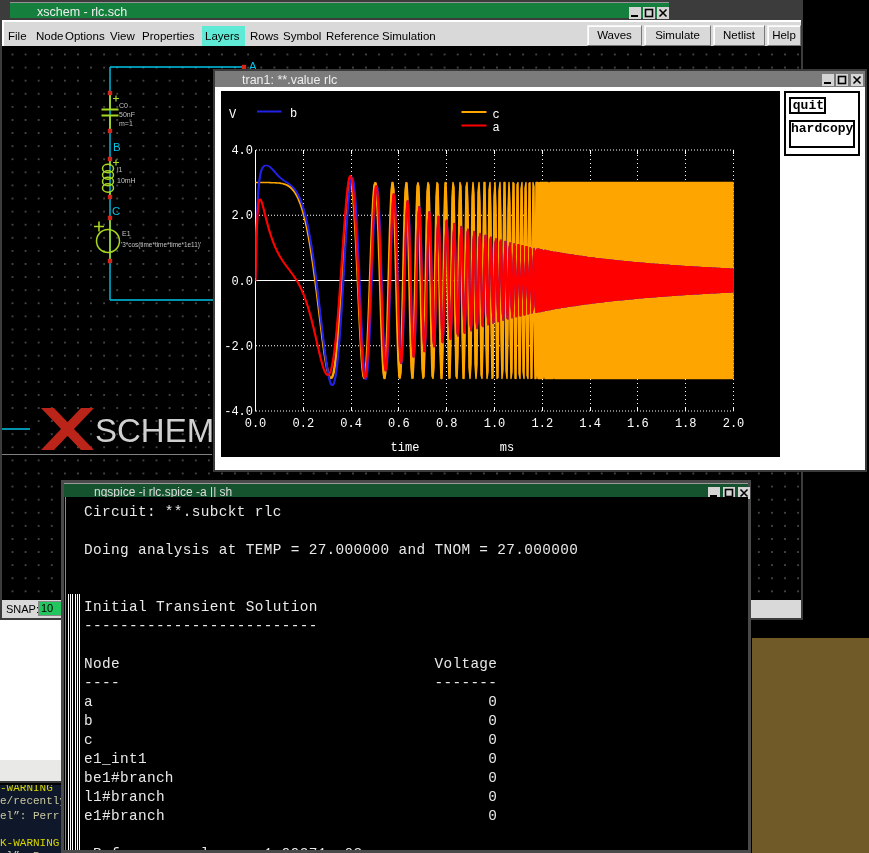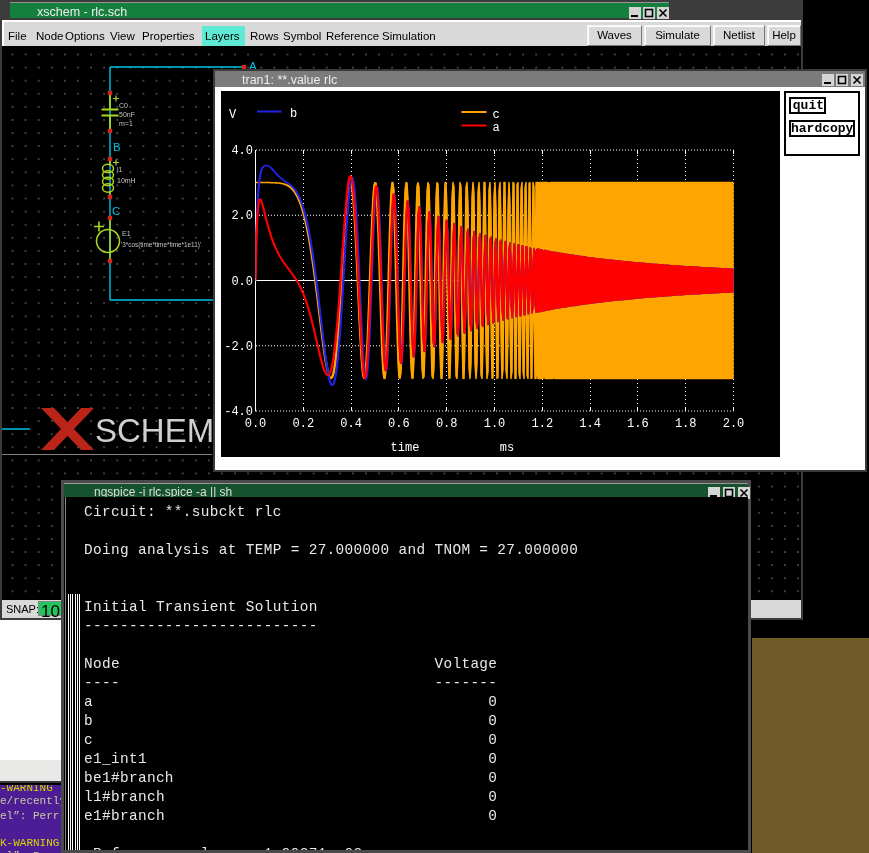--- a/index.html
+++ b/index.html
@@ -1,20 +1,20 @@
 <!DOCTYPE html>
 <html><head><meta charset="utf-8"><style>
 *{margin:0;padding:0;box-sizing:border-box}
 html,body{width:869px;height:853px;overflow:hidden;background:#000;font-family:"Liberation Sans",sans-serif}
 #desk{position:absolute;left:0;top:0;width:869px;height:853px;background:#000}
 #brown{position:absolute;left:752px;top:638px;width:117px;height:215px;background:#6f5a28}
 
 #blwhite{position:absolute;left:0;top:619px;width:62px;height:141px;background:#fff}
 #blgray{position:absolute;left:0;top:760px;width:62px;height:23px;background:#e9e9e7;border-bottom:2px solid #3a3a3a}
-#blcons{position:absolute;left:0;top:785px;width:62px;height:68px;background:#4c1d95;overflow:hidden;font-family:"Liberation Mono",monospace;font-size:11px;line-height:14.5px;white-space:pre}
+#blcons{position:absolute;left:0;top:785px;width:62px;height:68px;background:#0f172a;overflow:hidden;font-family:"Liberation Mono",monospace;font-size:11px;line-height:14.5px;white-space:pre}
 #blcons div{position:absolute;left:0}
 
 #xs{position:absolute;left:0;top:0;width:803px;height:620px;background:#3c3c3c;padding:2px}
 #xs .tb{position:absolute;left:10px;top:2px;width:659px;height:16px;background:#15803d;border-top:1px solid #949494}
 #xs .tb .t{position:absolute;left:27px;top:2px;color:#eee;font-size:12.5px}
 .wbtns{position:absolute;display:flex;gap:2px}
 .wb{width:12px;height:12px;background:#d4d4d4;position:relative}
 .wb svg{position:absolute;left:0;top:0}
 #xs .menubar{position:absolute;left:2px;top:20px;width:799px;height:28px;background:#d9d9d9;border-left:2px solid #fff;border-top:2px solid #fff;border-bottom:1px solid #8a8a8a}
 .mi{position:absolute;top:8px;font-size:11.5px;color:#000}
@@ -121,21 +121,21 @@
         <text x="119" y="201" font-size="6.4px" fill="#c2c2c2" font-family="Liberation Sans,sans-serif">'3*cos(time*time*time*1e11)'</text>
         <text x="111" y="105" font-size="11.5px" fill="#00c3e8" font-family="Liberation Sans,sans-serif">B</text>
         <text x="110" y="169" font-size="11.5px" fill="#00c3e8" font-family="Liberation Sans,sans-serif">C</text>
         <text x="247" y="24" font-size="11.5px" fill="#00c3e8" font-family="Liberation Sans,sans-serif">A</text>
         <path d="M39 362 L52 362 L92 404 L79 404 Z M79 362 L92 362 L52 404 L39 404 Z" fill="#bb2418"></path>
         <text x="93" y="396" font-size="33px" fill="#cfcfcf" font-family="Liberation Sans,sans-serif">SCHEM</text>
       </svg>
  </div>
  <div class="status">
    <span style="position:absolute;left:4px;top:3px;font-size:11px;color:#000">SNAP:</span>
-   <span style="position:absolute;left:36px;top:1px;width:25px;height:15px;background:#22c55e;border:1px solid #888;font-size:17px;color:#000;padding-left:2px">10</span>
+   <span style="position:absolute;left:36px;top:1px;width:25px;height:15px;background:#22c55e;border:1px solid #888;font-size:11px;color:#000;padding-left:2px">10</span>
  </div>
 </div>
 
 <div id="tr">
  <div class="tb">
       <span class="t">tran1: **.value rlc</span>
   <div class="wbtns" style="right:2px;top:3px;gap:2.5px">
    <div class="wb">
           <svg width="12" height="12">
             <rect x="2" y="8" width="7" height="2" fill="#000"></rect>
@@ -221,21 +221,21 @@
           <text x="271.5" y="26.5" class="pl">c</text>
           <line x1="240.5" y1="34.5" x2="265.5" y2="34.5" stroke="#ff0000" stroke-width="2"></line>
           <text x="271.5" y="40" class="pl">a</text>
         </g>
 <path d="M35.0 91.6L36.0 91.6L37.0 91.6L38.0 91.6L39.0 91.6L40.0 91.6L41.0 91.6L42.0 91.6L43.0 91.6L44.0 91.6L45.0 91.6L46.0 91.6L47.0 91.6L48.0 91.6L49.0 91.6L50.0 91.7L51.0 91.7L52.0 91.7L53.0 91.7L54.0 91.7L55.0 91.8L56.0 91.9L57.0 91.9L58.0 92.0L59.0 92.1L60.0 92.3L61.0 92.4L62.0 92.6L63.0 92.9L64.0 93.2L65.0 93.5L66.0 93.9L67.0 94.4L68.0 95.0L69.0 95.7L70.0 96.4L71.0 97.3L72.0 98.3L73.0 99.4L74.0 100.7L75.0 102.2L76.0 103.8L77.0 105.7L78.0 107.8L79.0 110.1L80.0 112.6L81.0 115.5L82.0 118.6L83.0 122.0L84.0 125.8L85.0 129.9L86.0 134.3L87.0 139.1L88.0 144.3L89.0 149.8L90.0 155.8L91.0 162.0L92.0 168.7L93.0 175.7L94.0 183.0L95.0 190.6L96.0 198.5L97.0 206.5L98.0 214.7L99.0 223.0L100.0 231.3L101.0 239.4L102.0 247.4L103.0 254.9L104.0 262.1L105.0 268.6L106.0 274.5L107.0 279.4L108.0 283.2L109.0 285.9L110.0 287.1L111.0 285.4L112.0 282.0L113.0 276.8L114.0 269.8L115.0 261.0L116.0 250.6L117.0 238.5L118.0 225.0L119.0 210.3L120.0 194.7L121.0 178.7L122.0 162.5L123.0 146.8L124.0 132.1L125.0 118.8L126.0 107.6L127.0 99.0L128.0 93.6L129.0 91.6L130.0 91.6L131.0 93.5L132.0 99.4L133.0 109.4L134.0 123.0L135.0 140.1L136.0 159.9L137.0 181.6L138.0 204.2L139.0 226.3L140.0 246.9L141.0 264.3L142.0 277.6L143.0 285.5L144.0 282.3L145.0 270.7L146.0 252.9L147.0 230.0L148.0 203.5L149.0 175.4L150.0 148.0L151.0 123.8L152.0 105.1L153.0 94.1L154.0 91.6L155.0 92.0L156.0 99.8L157.0 116.9L158.0 142.1L159.0 172.8L160.0 206.1L161.0 237.8L162.0 264.2L163.0 281.6L164.0 280.2L165.0 260.5L166.0 230.4L167.0 194.0L168.0 156.4L169.0 123.3L170.0 100.3L171.0 91.6L172.0 91.6L173.0 99.4L174.0 122.9L175.0 158.7L176.0 200.6L177.0 241.0L178.0 271.8L179.0 281.8L180.0 257.4L181.0 217.9L182.0 171.7L183.0 128.8L184.0 99.8L185.0 91.6L186.0 92.0L187.0 108.3L188.0 145.3L189.0 194.4L190.0 242.7L191.0 277.0L192.0 269.3L193.0 227.7L194.0 174.2L195.0 124.7L196.0 95.3L197.0 91.6L198.0 96.2L199.0 128.3L200.0 181.5L201.0 238.2L202.0 278.0L203.0 257.8L204.0 203.3L205.0 142.8L206.0 100.4L207.0 91.6L208.0 94.2L209.0 127.9L210.0 188.3L211.0 249.9L212.0 276.8L213.0 227.7L214.0 160.0L215.0 105.9L216.0 91.6L217.0 93.2L218.0 129.5L219.0 197.2L220.0 261.5L221.0 259.5L222.0 191.7L223.0 122.3L224.0 91.7L225.0 91.6L226.0 119.6L227.0 190.4L228.0 261.4L229.0 250.0L230.0 172.5L231.0 106.0L232.0 91.6L233.0 96.4L234.0 152.0L235.0 234.9L236.0 265.4L237.0 188.0L238.0 111.4L239.0 91.6L240.0 95.3L241.0 154.3L242.0 242.2L243.0 250.6L244.0 161.3L245.0 96.2L246.0 91.6L247.0 113.3L248.0 199.4L249.0 273.4L250.0 190.5L251.0 106.1L252.0 91.6L253.0 103.2L254.0 186.5L255.0 273.4L256.0 186.3L257.0 101.4L258.0 91.6L259.0 111.4L260.0 207.6L261.0 253.5L262.0 149.3L263.0 91.6L264.0 91.6L265.0 150.4L266.0 256.6L267.0 191.7L268.0 99.2L269.0 91.6L270.0 122.5L271.0 233.3L272.0 210.1L273.0 105.2L274.0 91.6L275.0 116.7L276.0 230.3L277.0 203.1L278.0 99.6L279.0 91.6L280.0 129.4L281.0 249.7L282.0 170.1L283.0 91.6L284.0 91.6L285.0 168.7L286.0 243.9L287.0 118.6L288.0 91.6L289.0 112.0L290.0 237.1L291.0 165.8L292.0 91.6L293.0 92.5L294.0 192.7L295.0 203.3L296.0 93.8L297.0 91.6L298.0 163.8L299.0 222.8L300.0 98.1L301.0 91.6L302.0 153.7L303.0 224.2L304.0 97.2L305.0 91.6L306.0 161.0L307.0 208.2L308.0 92.3L309.0 91.6L310.0 186.6L311.0 172.6L312.0 91.6L313.0 95.9L314.0 230.6L315.0 91.6L316.0 91.6L317.0 91.6L318.0 92.0L319.0 91.6L320.0 91.6L321.0 91.6L322.0 91.6L323.0 91.6L324.0 91.6L325.0 91.6L326.0 91.6L327.0 91.6L328.0 92.9L329.0 91.6L330.0 91.6L331.0 91.6L332.0 91.6L333.0 91.6L334.0 91.6L335.0 91.6L336.0 91.6L337.0 91.6L338.0 91.6L339.0 91.6L340.0 91.6L341.0 91.6L342.0 91.6L343.0 91.6L344.0 91.6L345.0 91.6L346.0 91.6L347.0 91.6L348.0 91.6L349.0 91.6L350.0 91.6L351.0 91.6L352.0 91.6L353.0 91.6L354.0 91.6L355.0 91.6L356.0 91.6L357.0 91.6L358.0 91.6L359.0 91.6L360.0 91.6L361.0 91.6L362.0 91.6L363.0 91.6L364.0 91.6L365.0 91.6L366.0 91.6L367.0 91.6L368.0 91.6L369.0 91.6L370.0 91.6L371.0 91.6L372.0 91.6L373.0 91.6L374.0 91.6L375.0 91.6L376.0 91.6L377.0 91.6L378.0 91.6L379.0 91.6L380.0 91.6L381.0 91.6L382.0 91.6L383.0 91.6L384.0 91.6L385.0 91.6L386.0 91.6L387.0 91.6L388.0 91.6L389.0 91.6L390.0 91.6L391.0 91.6L392.0 91.6L393.0 91.6L394.0 91.6L395.0 91.6L396.0 91.6L397.0 91.6L398.0 91.6L399.0 91.6L400.0 91.6L401.0 91.6L402.0 91.6L403.0 91.6L404.0 91.6L405.0 91.6L406.0 91.6L407.0 91.6L408.0 91.6L409.0 91.6L410.0 91.6L411.0 91.6L412.0 91.6L413.0 91.6L414.0 91.6L415.0 91.6L416.0 91.6L417.0 91.6L418.0 91.6L419.0 91.6L420.0 91.6L421.0 91.6L422.0 91.6L423.0 91.6L424.0 91.6L425.0 91.6L426.0 91.6L427.0 91.6L428.0 91.6L429.0 91.6L430.0 91.6L431.0 91.6L432.0 91.6L433.0 91.6L434.0 91.6L435.0 91.6L436.0 91.6L437.0 91.6L438.0 91.6L439.0 91.6L440.0 91.6L441.0 91.6L442.0 91.6L443.0 91.6L444.0 91.6L445.0 91.6L446.0 91.6L447.0 91.6L448.0 91.6L449.0 91.6L450.0 91.6L451.0 91.6L452.0 91.6L453.0 91.6L454.0 91.6L455.0 91.6L456.0 91.6L457.0 91.6L458.0 91.6L459.0 91.6L460.0 91.6L461.0 91.6L462.0 91.6L463.0 91.6L464.0 91.6L465.0 91.6L466.0 91.6L467.0 91.6L468.0 91.6L469.0 91.6L470.0 91.6L471.0 91.6L472.0 91.6L473.0 91.6L474.0 91.6L475.0 91.6L476.0 91.6L477.0 91.6L478.0 91.6L479.0 91.6L480.0 91.6L481.0 91.6L482.0 91.6L483.0 91.6L484.0 91.6L485.0 91.6L486.0 91.6L487.0 91.6L488.0 91.6L489.0 91.6L490.0 91.6L491.0 91.6L492.0 91.6L493.0 91.6L494.0 91.6L495.0 91.6L496.0 91.6L497.0 91.6L498.0 91.6L499.0 91.6L500.0 91.6L501.0 91.6L502.0 91.6L503.0 91.6L504.0 91.6L505.0 91.6L506.0 91.6L507.0 91.6L508.0 91.6L509.0 91.6L510.0 91.6L511.0 91.6L512.0 91.6L512.0 287.4L511.0 287.4L510.0 287.4L509.0 287.4L508.0 287.4L507.0 287.4L506.0 287.4L505.0 287.4L504.0 287.4L503.0 287.4L502.0 287.4L501.0 287.4L500.0 287.4L499.0 287.4L498.0 287.4L497.0 287.4L496.0 287.4L495.0 287.4L494.0 287.4L493.0 287.4L492.0 287.4L491.0 287.4L490.0 287.4L489.0 287.4L488.0 287.4L487.0 287.4L486.0 287.4L485.0 287.4L484.0 287.4L483.0 287.4L482.0 287.4L481.0 287.4L480.0 287.4L479.0 287.4L478.0 287.4L477.0 287.4L476.0 287.4L475.0 287.4L474.0 287.4L473.0 287.4L472.0 287.4L471.0 287.4L470.0 287.4L469.0 287.4L468.0 287.4L467.0 287.4L466.0 287.4L465.0 287.4L464.0 287.4L463.0 287.4L462.0 287.4L461.0 287.4L460.0 287.4L459.0 287.4L458.0 287.4L457.0 287.4L456.0 287.4L455.0 287.4L454.0 287.4L453.0 287.4L452.0 287.4L451.0 287.4L450.0 287.4L449.0 287.4L448.0 287.4L447.0 287.4L446.0 287.4L445.0 287.4L444.0 287.4L443.0 287.4L442.0 287.4L441.0 287.4L440.0 287.4L439.0 287.4L438.0 287.4L437.0 287.4L436.0 287.4L435.0 287.4L434.0 287.4L433.0 287.4L432.0 287.4L431.0 287.4L430.0 287.4L429.0 287.4L428.0 287.4L427.0 287.4L426.0 287.4L425.0 287.4L424.0 287.4L423.0 287.4L422.0 287.4L421.0 287.4L420.0 287.4L419.0 287.4L418.0 287.4L417.0 287.4L416.0 287.4L415.0 287.4L414.0 287.4L413.0 287.4L412.0 287.4L411.0 287.4L410.0 287.4L409.0 287.4L408.0 287.4L407.0 287.4L406.0 287.4L405.0 287.4L404.0 287.4L403.0 287.4L402.0 287.4L401.0 287.4L400.0 287.4L399.0 287.4L398.0 287.4L397.0 287.4L396.0 287.4L395.0 287.4L394.0 287.4L393.0 287.4L392.0 287.4L391.0 287.4L390.0 287.4L389.0 287.4L388.0 287.4L387.0 287.4L386.0 287.4L385.0 287.4L384.0 287.4L383.0 287.4L382.0 287.4L381.0 287.4L380.0 287.4L379.0 287.4L378.0 287.4L377.0 287.4L376.0 287.4L375.0 287.4L374.0 287.4L373.0 287.4L372.0 287.4L371.0 287.4L370.0 287.4L369.0 287.4L368.0 287.4L367.0 287.4L366.0 287.4L365.0 287.4L364.0 287.4L363.0 287.4L362.0 287.4L361.0 287.4L360.0 287.4L359.0 287.4L358.0 287.4L357.0 287.4L356.0 287.4L355.0 287.4L354.0 287.4L353.0 287.4L352.0 287.4L351.0 287.4L350.0 287.4L349.0 287.4L348.0 287.4L347.0 287.4L346.0 287.4L345.0 287.4L344.0 287.4L343.0 287.4L342.0 287.4L341.0 287.4L340.0 287.4L339.0 287.4L338.0 287.4L337.0 287.4L336.0 287.4L335.0 287.4L334.0 287.4L333.0 286.3L332.0 287.4L331.0 287.4L330.0 287.4L329.0 287.4L328.0 287.4L327.0 287.4L326.0 287.4L325.0 287.4L324.0 287.4L323.0 280.6L322.0 287.4L321.0 287.4L320.0 287.4L319.0 287.4L318.0 287.4L317.0 287.4L316.0 276.2L315.0 287.4L314.0 287.4L313.0 230.2L312.0 172.2L311.0 287.1L310.0 287.4L309.0 186.2L308.0 207.8L307.0 287.4L306.0 284.3L305.0 160.7L304.0 223.8L303.0 287.4L302.0 280.5L301.0 153.4L300.0 222.4L299.0 287.4L298.0 282.7L297.0 163.5L296.0 202.9L295.0 287.4L294.0 287.2L293.0 192.3L292.0 165.5L291.0 280.7L290.0 287.4L289.0 236.8L288.0 118.4L287.0 243.6L286.0 287.4L285.0 279.3L284.0 168.4L283.0 169.8L282.0 278.5L281.0 287.4L280.0 249.4L279.0 129.2L278.0 202.8L277.0 286.4L276.0 287.4L275.0 230.1L274.0 116.5L273.0 209.8L272.0 286.6L271.0 287.4L270.0 233.0L269.0 122.3L268.0 191.4L267.0 280.9L266.0 287.4L265.0 256.4L264.0 150.2L263.0 149.1L262.0 253.3L261.0 287.4L260.0 283.8L259.0 207.3L258.0 111.3L257.0 186.1L256.0 274.1L255.0 287.4L254.0 273.2L253.0 186.2L252.0 106.0L251.0 190.2L250.0 273.3L249.0 287.4L248.0 276.7L247.0 199.2L246.0 113.2L245.0 161.1L244.0 250.4L243.0 287.4L242.0 287.2L241.0 242.0L240.0 154.1L239.0 111.3L238.0 187.8L237.0 265.3L236.0 287.4L235.0 285.3L234.0 234.7L233.0 151.8L232.0 105.9L231.0 172.3L230.0 249.8L229.0 287.1L228.0 287.4L227.0 261.3L226.0 190.3L225.0 119.5L224.0 122.1L223.0 191.5L222.0 259.3L221.0 287.4L220.0 287.4L219.0 261.4L218.0 197.0L217.0 129.3L216.0 105.8L215.0 159.8L214.0 227.5L213.0 276.7L212.0 287.4L211.0 285.0L210.0 249.8L209.0 188.1L208.0 127.8L207.0 100.4L206.0 142.6L205.0 203.2L204.0 257.7L203.0 285.9L202.0 287.4L201.0 278.0L200.0 238.1L199.0 181.4L198.0 128.2L197.0 96.2L196.0 124.6L195.0 174.1L194.0 227.6L193.0 269.3L192.0 287.1L191.0 287.4L190.0 276.9L189.0 242.6L188.0 194.3L187.0 145.2L186.0 108.2L185.0 99.8L184.0 128.7L183.0 171.5L182.0 217.8L181.0 257.3L180.0 281.8L179.0 287.4L178.0 286.7L177.0 271.8L176.0 240.9L175.0 200.5L174.0 158.6L173.0 122.8L172.0 99.4L171.0 100.3L170.0 123.2L169.0 156.3L168.0 193.9L167.0 230.4L166.0 260.5L165.0 280.2L164.0 287.4L163.0 287.4L162.0 281.5L161.0 264.1L160.0 237.7L159.0 206.0L158.0 172.8L157.0 142.0L156.0 116.9L155.0 99.7L154.0 94.0L153.0 105.1L152.0 123.8L151.0 148.0L150.0 175.3L149.0 203.5L148.0 229.9L147.0 252.9L146.0 270.6L145.0 282.2L144.0 287.2L143.0 287.4L142.0 285.5L141.0 277.6L140.0 264.3L139.0 246.8L138.0 226.3L137.0 204.1L136.0 181.6L135.0 159.9L134.0 140.1L133.0 123.0L132.0 109.3L131.0 99.4L130.0 93.5L129.0 93.6L128.0 99.0L127.0 107.6L126.0 118.8L125.0 132.0L124.0 146.8L123.0 162.5L122.0 178.6L121.0 194.7L120.0 210.3L119.0 225.0L118.0 238.4L117.0 250.5L116.0 261.0L115.0 269.8L114.0 276.8L113.0 282.0L112.0 285.4L111.0 287.1L110.0 287.4L109.0 287.2L108.0 285.9L107.0 283.2L106.0 279.4L105.0 274.4L104.0 268.6L103.0 262.1L102.0 254.9L101.0 247.3L100.0 239.4L99.0 231.2L98.0 223.0L97.0 214.7L96.0 206.5L95.0 198.5L94.0 190.6L93.0 183.0L92.0 175.7L91.0 168.7L90.0 162.0L89.0 155.7L88.0 149.8L87.0 144.3L86.0 139.1L85.0 134.3L84.0 129.9L83.0 125.8L82.0 122.0L81.0 118.6L80.0 115.5L79.0 112.6L78.0 110.1L77.0 107.8L76.0 105.7L75.0 103.8L74.0 102.2L73.0 100.7L72.0 99.4L71.0 98.3L70.0 97.3L69.0 96.4L68.0 95.7L67.0 95.0L66.0 94.4L65.0 93.9L64.0 93.5L63.0 93.2L62.0 92.9L61.0 92.6L60.0 92.4L59.0 92.3L58.0 92.1L57.0 92.0L56.0 91.9L55.0 91.9L54.0 91.8L53.0 91.7L52.0 91.7L51.0 91.7L50.0 91.7L49.0 91.7L48.0 91.6L47.0 91.6L46.0 91.6L45.0 91.6L44.0 91.6L43.0 91.6L42.0 91.6L41.0 91.6L40.0 91.6L39.0 91.6L38.0 91.6L37.0 91.6L36.0 91.6L35.0 91.6Z" fill="#ffa500" stroke="#ffa500" stroke-width="1.5" stroke-linejoin="round"></path>
 <path d="M35.0 141.2L36.0 114.2L37.0 98.0L38.0 88.4L39.0 82.5L40.0 78.9L41.0 76.8L42.0 75.5L43.0 74.7L44.0 74.4L45.0 74.3L46.0 74.3L47.0 74.6L48.0 75.0L49.0 75.6L50.0 76.4L51.0 77.4L52.0 78.4L53.0 79.5L54.0 80.6L55.0 81.8L56.0 82.9L57.0 84.0L58.0 85.1L59.0 86.0L60.0 86.9L61.0 87.7L62.0 88.5L63.0 89.2L64.0 89.9L65.0 90.5L66.0 91.2L67.0 91.8L68.0 92.5L69.0 93.3L70.0 94.1L71.0 94.9L72.0 95.9L73.0 97.0L74.0 98.2L75.0 99.5L76.0 101.1L77.0 102.8L78.0 104.7L79.0 106.8L80.0 109.1L81.0 111.7L82.0 114.6L83.0 117.8L84.0 121.2L85.0 125.0L86.0 129.2L87.0 133.7L88.0 138.5L89.0 143.8L90.0 149.4L91.0 155.4L92.0 161.8L93.0 168.6L94.0 175.8L95.0 183.3L96.0 191.1L97.0 199.1L98.0 207.4L99.0 215.9L100.0 224.5L101.0 233.1L102.0 241.6L103.0 249.9L104.0 257.9L105.0 265.5L106.0 272.6L107.0 278.9L108.0 284.4L109.0 288.8L110.0 292.1L111.0 294.0L112.0 293.3L113.0 290.4L114.0 285.7L115.0 279.1L116.0 270.6L117.0 260.4L118.0 248.4L119.0 234.8L120.0 219.8L121.0 203.8L122.0 187.0L123.0 170.0L124.0 153.2L125.0 137.0L126.0 122.2L127.0 109.2L128.0 98.6L129.0 91.1L130.0 86.9L131.0 86.3L132.0 86.6L133.0 90.4L134.0 98.3L135.0 110.3L136.0 126.1L137.0 145.0L138.0 166.4L139.0 189.2L140.0 212.4L141.0 234.6L142.0 254.5L143.0 270.8L144.0 282.2L145.0 287.1L146.0 279.5L147.0 265.4L148.0 245.5L149.0 221.1L150.0 193.9L151.0 166.2L152.0 140.1L153.0 118.2L154.0 102.6L155.0 95.2L156.0 94.7L157.0 96.9L158.0 108.1L159.0 127.8L160.0 154.4L161.0 185.0L162.0 216.4L163.0 244.7L164.0 266.3L165.0 278.4L166.0 267.2L167.0 244.7L168.0 214.2L169.0 179.9L170.0 146.9L171.0 120.5L172.0 105.3L173.0 102.7L174.0 104.0L175.0 117.4L176.0 143.5L177.0 178.2L178.0 214.9L179.0 246.8L180.0 267.4L181.0 259.7L182.0 232.2L183.0 195.2L184.0 156.9L185.0 126.2L186.0 110.7L187.0 109.7L188.0 114.5L189.0 137.3L190.0 173.5L191.0 213.9L192.0 247.6L193.0 260.9L194.0 235.7L195.0 196.7L196.0 155.6L197.0 125.3L198.0 115.7L199.0 115.9L200.0 130.9L201.0 165.9L202.0 208.9L203.0 244.8L204.0 249.6L205.0 215.8L206.0 171.9L207.0 135.2L208.0 120.8L209.0 120.8L210.0 135.4L211.0 173.0L212.0 217.6L213.0 249.5L214.0 228.1L215.0 184.0L216.0 143.0L217.0 125.3L218.0 125.3L219.0 140.5L220.0 181.0L221.0 225.9L222.0 241.6L223.0 203.1L224.0 157.1L225.0 130.4L226.0 129.1L227.0 139.4L228.0 179.1L229.0 224.9L230.0 232.9L231.0 189.3L232.0 146.1L233.0 132.4L234.0 133.1L235.0 159.9L236.0 207.5L237.0 237.0L238.0 196.4L239.0 150.8L240.0 135.3L241.0 136.0L242.0 164.0L243.0 212.6L244.0 226.6L245.0 179.9L246.0 142.0L247.0 138.0L248.0 146.7L249.0 190.0L250.0 232.5L251.0 193.7L252.0 149.2L253.0 140.3L254.0 144.9L255.0 185.4L256.0 229.6L257.0 189.8L258.0 147.6L259.0 142.4L260.0 151.4L261.0 197.2L262.0 219.7L263.0 170.8L264.0 144.3L265.0 144.3L266.0 172.2L267.0 220.9L268.0 188.9L269.0 148.5L270.0 146.0L271.0 161.4L272.0 211.0L273.0 195.4L274.0 151.6L275.0 147.5L276.0 160.9L277.0 210.4L278.0 190.6L279.0 150.6L280.0 149.0L281.0 168.9L282.0 218.2L283.0 175.9L284.0 150.3L285.0 150.8L286.0 187.7L287.0 204.6L288.0 157.3L289.0 151.5L290.0 164.8L291.0 214.2L292.0 172.7L293.0 152.6L294.0 155.2L295.0 199.5L296.0 185.1L297.0 153.7L298.0 153.8L299.0 190.2L300.0 191.0L301.0 154.7L302.0 154.7L303.0 187.6L304.0 190.3L305.0 155.6L306.0 155.6L307.0 191.6L308.0 183.3L309.0 156.5L310.0 157.7L311.0 201.4L312.0 171.5L313.0 157.3L314.0 165.5L315.0 160.2L316.0 158.0L317.0 158.0L318.0 158.0L319.0 158.7L320.0 158.7L321.0 158.7L322.0 161.5L323.0 159.4L324.0 159.4L325.0 159.4L326.0 160.1L327.0 160.1L328.0 160.1L329.0 160.7L330.0 160.7L331.0 160.7L332.0 161.1L333.0 161.3L334.0 161.3L335.0 161.3L336.0 161.8L337.0 161.8L338.0 161.8L339.0 162.3L340.0 162.3L341.0 162.3L342.0 162.8L343.0 162.8L344.0 162.8L345.0 163.3L346.0 163.3L347.0 163.3L348.0 163.8L349.0 163.8L350.0 163.8L351.0 164.2L352.0 164.2L353.0 164.2L354.0 164.7L355.0 164.7L356.0 164.7L357.0 165.1L358.0 165.1L359.0 165.4L360.0 165.4L361.0 165.4L362.0 165.8L363.0 165.8L364.0 165.8L365.0 166.2L366.0 166.2L367.0 166.5L368.0 166.5L369.0 166.5L370.0 166.9L371.0 166.9L372.0 166.9L373.0 167.2L374.0 167.2L375.0 167.5L376.0 167.5L377.0 167.5L378.0 167.8L379.0 167.8L380.0 168.1L381.0 168.1L382.0 168.4L383.0 168.4L384.0 168.4L385.0 168.6L386.0 168.6L387.0 168.9L388.0 168.9L389.0 169.2L390.0 169.2L391.0 169.2L392.0 169.4L393.0 169.4L394.0 169.6L395.0 169.6L396.0 169.9L397.0 169.9L398.0 170.1L399.0 170.1L400.0 170.1L401.0 170.3L402.0 170.3L403.0 170.5L404.0 170.5L405.0 170.7L406.0 170.7L407.0 170.9L408.0 170.9L409.0 171.1L410.0 171.1L411.0 171.3L412.0 171.3L413.0 171.5L414.0 171.5L415.0 171.7L416.0 171.7L417.0 171.9L418.0 171.9L419.0 172.1L420.0 172.1L421.0 172.2L422.0 172.2L423.0 172.4L424.0 172.4L425.0 172.6L426.0 172.6L427.0 172.7L428.0 172.7L429.0 172.9L430.0 173.0L431.0 173.0L432.0 173.2L433.0 173.2L434.0 173.3L435.0 173.3L436.0 173.4L437.0 173.4L438.0 173.6L439.0 173.7L440.0 173.7L441.0 173.9L442.0 173.9L443.0 174.0L444.0 174.0L445.0 174.1L446.0 174.2L447.0 174.2L448.0 174.4L449.0 174.4L450.0 174.5L451.0 174.6L452.0 174.6L453.0 174.7L454.0 174.7L455.0 174.8L456.0 174.9L457.0 174.9L458.0 175.0L459.0 175.1L460.0 175.1L461.0 175.3L462.0 175.3L463.0 175.4L464.0 175.5L465.0 175.5L466.0 175.6L467.0 175.7L468.0 175.7L469.0 175.7L470.0 175.8L471.0 175.8L472.0 175.9L473.0 176.0L474.0 176.0L475.0 176.1L476.0 176.2L477.0 176.2L478.0 176.3L479.0 176.4L480.0 176.4L481.0 176.5L482.0 176.5L483.0 176.5L484.0 176.6L485.0 176.7L486.0 176.7L487.0 176.8L488.0 176.9L489.0 176.9L490.0 176.9L491.0 177.0L492.0 177.1L493.0 177.2L494.0 177.2L495.0 177.2L496.0 177.3L497.0 177.3L498.0 177.4L499.0 177.4L500.0 177.5L501.0 177.5L502.0 177.6L503.0 177.6L504.0 177.7L505.0 177.8L506.0 177.8L507.0 177.8L508.0 177.9L509.0 178.0L510.0 178.0L511.0 178.0L512.0 178.1L512.0 201.0L511.0 201.0L510.0 201.0L509.0 201.1L508.0 201.1L507.0 201.1L506.0 201.2L505.0 201.3L504.0 201.3L503.0 201.4L502.0 201.4L501.0 201.5L500.0 201.5L499.0 201.6L498.0 201.6L497.0 201.7L496.0 201.7L495.0 201.8L494.0 201.8L493.0 201.9L492.0 202.0L491.0 202.0L490.0 202.0L489.0 202.1L488.0 202.2L487.0 202.2L486.0 202.3L485.0 202.3L484.0 202.3L483.0 202.4L482.0 202.5L481.0 202.6L480.0 202.6L479.0 202.7L478.0 202.8L477.0 202.8L476.0 202.8L475.0 202.9L474.0 202.9L473.0 203.0L472.0 203.1L471.0 203.1L470.0 203.2L469.0 203.3L468.0 203.3L467.0 203.4L466.0 203.5L465.0 203.5L464.0 203.6L463.0 203.6L462.0 203.7L461.0 203.8L460.0 203.8L459.0 203.9L458.0 204.0L457.0 204.0L456.0 204.1L455.0 204.1L454.0 204.2L453.0 204.3L452.0 204.3L451.0 204.5L450.0 204.6L449.0 204.6L448.0 204.7L447.0 204.7L446.0 204.8L445.0 204.8L444.0 205.0L443.0 205.1L442.0 205.1L441.0 205.2L440.0 205.2L439.0 205.3L438.0 205.5L437.0 205.5L436.0 205.6L435.0 205.6L434.0 205.8L433.0 205.8L432.0 205.9L431.0 205.9L430.0 206.1L429.0 206.1L428.0 206.2L427.0 206.4L426.0 206.4L425.0 206.5L424.0 206.5L423.0 206.7L422.0 206.7L421.0 206.9L420.0 206.9L419.0 207.0L418.0 207.0L417.0 207.2L416.0 207.2L415.0 207.4L414.0 207.4L413.0 207.6L412.0 207.6L411.0 207.8L410.0 207.8L409.0 208.0L408.0 208.0L407.0 208.2L406.0 208.2L405.0 208.4L404.0 208.4L403.0 208.6L402.0 208.6L401.0 208.8L400.0 208.8L399.0 208.8L398.0 209.0L397.0 209.0L396.0 209.2L395.0 209.2L394.0 209.5L393.0 209.5L392.0 209.7L391.0 209.7L390.0 210.0L389.0 210.0L388.0 210.0L387.0 210.2L386.0 210.2L385.0 210.5L384.0 210.5L383.0 210.8L382.0 210.8L381.0 210.8L380.0 211.1L379.0 211.1L378.0 211.4L377.0 211.4L376.0 211.4L375.0 211.7L374.0 211.7L373.0 212.0L372.0 212.0L371.0 212.0L370.0 212.3L369.0 212.3L368.0 212.6L367.0 212.6L366.0 212.6L365.0 213.0L364.0 213.0L363.0 213.0L362.0 213.4L361.0 213.4L360.0 213.7L359.0 213.7L358.0 213.7L357.0 214.1L356.0 214.1L355.0 214.1L354.0 214.6L353.0 214.6L352.0 214.6L351.0 215.0L350.0 215.0L349.0 215.0L348.0 215.4L347.0 215.4L346.0 215.7L345.0 215.9L344.0 215.9L343.0 216.1L342.0 216.4L341.0 216.4L340.0 216.4L339.0 216.9L338.0 216.9L337.0 216.9L336.0 217.5L335.0 217.5L334.0 217.5L333.0 218.0L332.0 218.0L331.0 218.0L330.0 218.6L329.0 218.6L328.0 218.6L327.0 218.9L326.0 219.2L325.0 219.2L324.0 219.2L323.0 219.9L322.0 219.9L321.0 219.9L320.0 220.6L319.0 220.6L318.0 220.6L317.0 220.6L316.0 221.3L315.0 221.3L314.0 213.8L313.0 171.4L312.0 218.4L311.0 222.1L310.0 201.3L309.0 183.1L308.0 222.7L307.0 223.0L306.0 191.5L305.0 190.2L304.0 223.9L303.0 223.8L302.0 187.5L301.0 190.9L300.0 224.8L299.0 224.8L298.0 190.1L297.0 185.0L296.0 225.1L295.0 225.8L294.0 199.4L293.0 172.6L292.0 220.5L291.0 226.9L290.0 214.1L289.0 164.7L288.0 204.5L287.0 228.1L286.0 227.1L285.0 187.5L284.0 175.8L283.0 222.9L282.0 229.4L281.0 218.1L280.0 168.8L279.0 190.5L278.0 229.4L277.0 230.7L276.0 210.3L275.0 160.8L274.0 195.3L273.0 231.4L272.0 232.2L271.0 210.9L270.0 161.4L269.0 188.8L268.0 230.4L267.0 233.9L266.0 220.8L265.0 172.0L264.0 170.7L263.0 219.7L262.0 235.7L261.0 233.9L260.0 197.1L259.0 151.3L258.0 189.7L257.0 232.0L256.0 237.7L255.0 229.5L254.0 185.2L253.0 149.1L252.0 193.6L251.0 234.4L250.0 239.9L249.0 232.5L248.0 189.9L247.0 146.6L246.0 179.8L245.0 226.5L244.0 242.3L243.0 241.6L242.0 212.5L241.0 163.9L240.0 150.7L239.0 196.3L238.0 236.9L237.0 245.1L236.0 241.7L235.0 207.4L234.0 159.8L233.0 146.0L232.0 189.2L231.0 232.8L230.0 248.2L229.0 247.9L228.0 224.8L227.0 179.0L226.0 139.3L225.0 157.0L224.0 203.0L223.0 241.5L222.0 251.8L221.0 250.7L220.0 225.8L219.0 180.9L218.0 140.4L217.0 142.9L216.0 183.9L215.0 228.0L214.0 253.7L213.0 255.9L212.0 249.4L211.0 217.5L210.0 172.9L209.0 135.3L208.0 135.1L207.0 171.8L206.0 215.7L205.0 249.6L204.0 260.6L203.0 260.5L202.0 244.8L201.0 208.8L200.0 165.8L199.0 130.9L198.0 125.3L197.0 155.5L196.0 196.6L195.0 235.7L194.0 260.8L193.0 266.2L192.0 265.0L191.0 247.6L190.0 213.8L189.0 173.4L188.0 137.2L187.0 114.5L186.0 126.2L185.0 156.8L184.0 195.1L183.0 232.1L182.0 259.7L181.0 272.2L180.0 272.6L179.0 267.4L178.0 246.8L177.0 214.8L176.0 178.1L175.0 143.5L174.0 117.3L173.0 105.2L172.0 120.5L171.0 146.9L170.0 179.8L169.0 214.2L168.0 244.7L167.0 267.2L166.0 278.8L165.0 280.1L164.0 278.4L163.0 266.3L162.0 244.6L161.0 216.3L160.0 184.9L159.0 154.3L158.0 127.7L157.0 108.0L156.0 96.9L155.0 102.6L154.0 118.2L153.0 140.0L152.0 166.1L151.0 193.9L150.0 221.0L149.0 245.5L148.0 265.3L147.0 279.5L146.0 287.0L145.0 288.4L144.0 287.9L143.0 282.2L142.0 270.8L141.0 254.4L140.0 234.5L139.0 212.4L138.0 189.2L137.0 166.3L136.0 144.9L135.0 126.0L134.0 110.3L133.0 98.3L132.0 90.4L131.0 86.9L130.0 91.0L129.0 98.6L128.0 109.1L127.0 122.2L126.0 137.0L125.0 153.1L124.0 170.0L123.0 187.0L122.0 203.8L121.0 219.8L120.0 234.7L119.0 248.3L118.0 260.3L117.0 270.6L116.0 279.1L115.0 285.6L114.0 290.4L113.0 293.3L112.0 294.4L111.0 294.5L110.0 294.0L109.0 292.1L108.0 288.8L107.0 284.4L106.0 278.9L105.0 272.6L104.0 265.5L103.0 257.9L102.0 249.9L101.0 241.5L100.0 233.0L99.0 224.4L98.0 215.9L97.0 207.4L96.0 199.1L95.0 191.0L94.0 183.2L93.0 175.8L92.0 168.6L91.0 161.8L90.0 155.4L89.0 149.4L88.0 143.8L87.0 138.5L86.0 133.7L85.0 129.2L84.0 125.0L83.0 121.2L82.0 117.8L81.0 114.6L80.0 111.7L79.0 109.1L78.0 106.8L77.0 104.7L76.0 102.8L75.0 101.1L74.0 99.5L73.0 98.2L72.0 97.0L71.0 95.9L70.0 94.9L69.0 94.0L68.0 93.3L67.0 92.5L66.0 91.8L65.0 91.2L64.0 90.5L63.0 89.9L62.0 89.2L61.0 88.5L60.0 87.7L59.0 86.9L58.0 86.0L57.0 85.1L56.0 84.0L55.0 82.9L54.0 81.8L53.0 80.6L52.0 79.5L51.0 78.4L50.0 77.4L49.0 76.4L48.0 75.6L47.0 75.0L46.0 74.6L45.0 74.4L44.0 74.7L43.0 75.5L42.0 76.8L41.0 78.9L40.0 82.5L39.0 88.3L38.0 98.0L37.0 114.1L36.0 141.1L35.0 186.4Z" fill="#2222e6" stroke="#2222e6" stroke-width="1.2" stroke-linejoin="round"></path>
 <path d="M35.0 146.4L36.0 123.5L37.0 112.5L38.0 108.4L39.0 108.0L40.0 108.3L41.0 110.4L42.0 113.6L43.0 117.4L44.0 121.4L45.0 125.5L46.0 129.4L47.0 133.2L48.0 136.8L49.0 140.2L50.0 143.4L51.0 146.4L52.0 149.2L53.0 151.9L54.0 154.3L55.0 156.7L56.0 158.9L57.0 160.9L58.0 162.8L59.0 164.7L60.0 166.4L61.0 168.0L62.0 169.6L63.0 171.1L64.0 172.5L65.0 173.9L66.0 175.3L67.0 176.6L68.0 177.9L69.0 179.2L70.0 180.6L71.0 181.9L72.0 183.3L73.0 184.6L74.0 186.1L75.0 187.6L76.0 189.2L77.0 190.9L78.0 192.6L79.0 194.5L80.0 196.5L81.0 198.6L82.0 200.9L83.0 203.3L84.0 205.9L85.0 208.6L86.0 211.5L87.0 214.6L88.0 217.9L89.0 221.3L90.0 224.9L91.0 228.7L92.0 232.7L93.0 236.7L94.0 240.9L95.0 245.2L96.0 249.6L97.0 253.9L98.0 258.2L99.0 262.5L100.0 266.6L101.0 270.4L102.0 274.0L103.0 277.2L104.0 279.9L105.0 282.0L106.0 283.5L107.0 284.0L108.0 282.8L109.0 280.6L110.0 277.1L111.0 272.5L112.0 266.5L113.0 259.2L114.0 250.6L115.0 240.7L116.0 229.5L117.0 217.2L118.0 203.9L119.0 189.9L120.0 175.3L121.0 160.6L122.0 146.0L123.0 132.0L124.0 119.0L125.0 107.4L126.0 97.8L127.0 90.5L128.0 86.0L129.0 84.7L130.0 84.7L131.0 86.8L132.0 92.5L133.0 101.8L134.0 114.6L135.0 130.6L136.0 149.3L137.0 170.0L138.0 191.9L139.0 214.0L140.0 235.0L141.0 253.9L142.0 269.5L143.0 280.7L144.0 286.3L145.0 279.8L146.0 267.2L147.0 249.0L148.0 226.2L149.0 200.4L150.0 173.4L151.0 147.4L152.0 124.5L153.0 107.1L154.0 96.8L155.0 94.5L156.0 94.9L157.0 102.2L158.0 118.1L159.0 141.4L160.0 170.1L161.0 200.9L162.0 230.7L163.0 255.8L164.0 272.9L165.0 274.9L166.0 258.6L167.0 232.7L168.0 200.6L169.0 166.6L170.0 136.0L171.0 113.5L172.0 103.1L173.0 102.7L174.0 106.9L175.0 124.8L176.0 154.0L177.0 189.7L178.0 225.4L179.0 254.2L180.0 270.3L181.0 253.4L182.0 222.9L183.0 185.0L184.0 148.1L185.0 120.8L186.0 109.8L187.0 109.7L188.0 118.2L189.0 144.6L190.0 182.4L191.0 222.0L192.0 252.8L193.0 257.3L194.0 228.9L195.0 188.7L196.0 148.9L197.0 121.9L198.0 115.7L199.0 116.8L200.0 135.7L201.0 172.9L202.0 215.6L203.0 248.9L204.0 245.7L205.0 209.5L206.0 165.8L207.0 131.6L208.0 120.9L209.0 121.2L210.0 139.3L211.0 178.9L212.0 222.8L213.0 251.7L214.0 223.4L215.0 178.6L216.0 139.5L217.0 125.3L218.0 125.4L219.0 144.0L220.0 186.1L221.0 229.8L222.0 238.8L223.0 198.5L224.0 153.3L225.0 129.6L226.0 129.1L227.0 142.0L228.0 183.4L229.0 228.2L230.0 230.0L231.0 185.3L232.0 143.6L233.0 132.4L234.0 133.9L235.0 163.3L236.0 211.1L237.0 234.9L238.0 192.9L239.0 148.4L240.0 135.4L241.0 136.6L242.0 167.1L243.0 215.5L244.0 224.2L245.0 176.8L246.0 140.9L247.0 138.0L248.0 148.5L249.0 193.0L250.0 233.0L251.0 190.8L252.0 147.7L253.0 140.3L254.0 146.1L255.0 188.1L256.0 230.7L257.0 187.2L258.0 146.5L259.0 142.4L260.0 153.0L261.0 199.7L262.0 217.9L263.0 168.6L264.0 144.3L265.0 144.4L266.0 174.3L267.0 222.4L268.0 186.8L269.0 147.9L270.0 146.0L271.0 163.1L272.0 212.8L273.0 193.4L274.0 150.8L275.0 147.5L276.0 162.4L277.0 212.0L278.0 188.7L279.0 150.1L280.0 149.0L281.0 170.5L282.0 219.4L283.0 174.3L284.0 150.3L285.0 151.1L286.0 189.4L287.0 203.1L288.0 156.5L289.0 151.5L290.0 166.0L291.0 215.4L292.0 171.4L293.0 152.7L294.0 155.8L295.0 200.9L296.0 183.7L297.0 153.7L298.0 153.9L299.0 191.6L300.0 189.7L301.0 154.7L302.0 154.7L303.0 188.9L304.0 189.0L305.0 155.6L306.0 155.7L307.0 192.8L308.0 182.1L309.0 156.5L310.0 158.1L311.0 202.5L312.0 170.6L313.0 157.3L314.0 166.3L315.0 159.8L316.0 158.0L317.0 158.0L318.0 158.0L319.0 158.8L320.0 158.8L321.0 158.8L322.0 161.6L323.0 159.4L324.0 159.4L325.0 159.4L326.0 160.1L327.0 160.1L328.0 160.1L329.0 160.7L330.0 160.7L331.0 160.7L332.0 161.3L333.0 161.3L334.0 161.3L335.0 161.3L336.0 161.8L337.0 161.8L338.0 161.8L339.0 162.4L340.0 162.4L341.0 162.4L342.0 162.9L343.0 162.9L344.0 162.9L345.0 163.3L346.0 163.3L347.0 163.3L348.0 163.8L349.0 163.8L350.0 163.8L351.0 164.2L352.0 164.2L353.0 164.2L354.0 164.7L355.0 164.7L356.0 164.7L357.0 165.1L358.0 165.1L359.0 165.4L360.0 165.4L361.0 165.4L362.0 165.8L363.0 165.8L364.0 165.8L365.0 166.2L366.0 166.2L367.0 166.5L368.0 166.5L369.0 166.5L370.0 166.9L371.0 166.9L372.0 166.9L373.0 167.2L374.0 167.2L375.0 167.5L376.0 167.5L377.0 167.6L378.0 167.8L379.0 167.8L380.0 168.1L381.0 168.1L382.0 168.4L383.0 168.4L384.0 168.4L385.0 168.6L386.0 168.6L387.0 168.9L388.0 168.9L389.0 169.2L390.0 169.2L391.0 169.2L392.0 169.4L393.0 169.4L394.0 169.6L395.0 169.6L396.0 169.9L397.0 169.9L398.0 170.1L399.0 170.1L400.0 170.1L401.0 170.3L402.0 170.3L403.0 170.5L404.0 170.5L405.0 170.7L406.0 170.7L407.0 170.9L408.0 170.9L409.0 171.1L410.0 171.1L411.0 171.3L412.0 171.3L413.0 171.5L414.0 171.5L415.0 171.7L416.0 171.7L417.0 171.9L418.0 171.9L419.0 172.1L420.0 172.1L421.0 172.2L422.0 172.2L423.0 172.4L424.0 172.4L425.0 172.6L426.0 172.6L427.0 172.7L428.0 172.7L429.0 172.9L430.0 173.0L431.0 173.0L432.0 173.2L433.0 173.2L434.0 173.3L435.0 173.3L436.0 173.4L437.0 173.4L438.0 173.6L439.0 173.7L440.0 173.7L441.0 173.9L442.0 173.9L443.0 174.0L444.0 174.0L445.0 174.1L446.0 174.2L447.0 174.2L448.0 174.4L449.0 174.4L450.0 174.5L451.0 174.6L452.0 174.6L453.0 174.7L454.0 174.7L455.0 174.8L456.0 174.9L457.0 174.9L458.0 175.0L459.0 175.1L460.0 175.1L461.0 175.3L462.0 175.3L463.0 175.4L464.0 175.5L465.0 175.5L466.0 175.6L467.0 175.7L468.0 175.7L469.0 175.7L470.0 175.8L471.0 175.8L472.0 175.9L473.0 176.0L474.0 176.0L475.0 176.1L476.0 176.2L477.0 176.2L478.0 176.3L479.0 176.4L480.0 176.4L481.0 176.5L482.0 176.5L483.0 176.5L484.0 176.6L485.0 176.7L486.0 176.7L487.0 176.8L488.0 176.9L489.0 176.9L490.0 176.9L491.0 177.0L492.0 177.1L493.0 177.2L494.0 177.2L495.0 177.2L496.0 177.3L497.0 177.3L498.0 177.4L499.0 177.4L500.0 177.5L501.0 177.5L502.0 177.6L503.0 177.6L504.0 177.7L505.0 177.8L506.0 177.8L507.0 177.8L508.0 177.9L509.0 178.0L510.0 178.0L511.0 178.0L512.0 178.1L512.0 201.0L511.0 201.0L510.0 201.0L509.0 201.1L508.0 201.1L507.0 201.1L506.0 201.2L505.0 201.3L504.0 201.3L503.0 201.4L502.0 201.4L501.0 201.5L500.0 201.5L499.0 201.6L498.0 201.6L497.0 201.7L496.0 201.7L495.0 201.8L494.0 201.8L493.0 201.9L492.0 202.0L491.0 202.0L490.0 202.0L489.0 202.1L488.0 202.2L487.0 202.2L486.0 202.3L485.0 202.3L484.0 202.3L483.0 202.4L482.0 202.5L481.0 202.6L480.0 202.6L479.0 202.7L478.0 202.8L477.0 202.8L476.0 202.8L475.0 202.9L474.0 202.9L473.0 203.0L472.0 203.1L471.0 203.1L470.0 203.2L469.0 203.3L468.0 203.3L467.0 203.4L466.0 203.5L465.0 203.5L464.0 203.6L463.0 203.6L462.0 203.7L461.0 203.8L460.0 203.8L459.0 203.9L458.0 204.0L457.0 204.0L456.0 204.1L455.0 204.1L454.0 204.2L453.0 204.3L452.0 204.3L451.0 204.5L450.0 204.6L449.0 204.6L448.0 204.7L447.0 204.7L446.0 204.8L445.0 204.8L444.0 205.0L443.0 205.1L442.0 205.1L441.0 205.2L440.0 205.2L439.0 205.3L438.0 205.4L437.0 205.5L436.0 205.6L435.0 205.6L434.0 205.8L433.0 205.8L432.0 205.9L431.0 205.9L430.0 206.1L429.0 206.1L428.0 206.2L427.0 206.4L426.0 206.4L425.0 206.5L424.0 206.5L423.0 206.7L422.0 206.7L421.0 206.9L420.0 206.9L419.0 207.0L418.0 207.0L417.0 207.2L416.0 207.2L415.0 207.4L414.0 207.4L413.0 207.6L412.0 207.6L411.0 207.8L410.0 207.8L409.0 208.0L408.0 208.0L407.0 208.2L406.0 208.2L405.0 208.4L404.0 208.4L403.0 208.6L402.0 208.6L401.0 208.8L400.0 208.8L399.0 208.8L398.0 209.0L397.0 209.0L396.0 209.2L395.0 209.2L394.0 209.5L393.0 209.5L392.0 209.7L391.0 209.7L390.0 210.0L389.0 210.0L388.0 210.0L387.0 210.2L386.0 210.2L385.0 210.5L384.0 210.5L383.0 210.8L382.0 210.8L381.0 210.8L380.0 211.1L379.0 211.1L378.0 211.4L377.0 211.4L376.0 211.4L375.0 211.7L374.0 211.7L373.0 212.0L372.0 212.0L371.0 212.0L370.0 212.3L369.0 212.3L368.0 212.6L367.0 212.6L366.0 212.6L365.0 213.0L364.0 213.0L363.0 213.0L362.0 213.4L361.0 213.4L360.0 213.7L359.0 213.7L358.0 213.7L357.0 214.1L356.0 214.1L355.0 214.1L354.0 214.6L353.0 214.6L352.0 214.6L351.0 215.0L350.0 215.0L349.0 215.0L348.0 215.4L347.0 215.4L346.0 215.6L345.0 215.9L344.0 215.9L343.0 216.0L342.0 216.4L341.0 216.4L340.0 216.4L339.0 216.9L338.0 216.9L337.0 216.9L336.0 217.4L335.0 217.4L334.0 217.4L333.0 218.0L332.0 218.0L331.0 218.0L330.0 218.6L329.0 218.6L328.0 218.6L327.0 218.8L326.0 219.2L325.0 219.2L324.0 219.2L323.0 219.9L322.0 219.9L321.0 219.9L320.0 220.6L319.0 220.6L318.0 220.6L317.0 220.6L316.0 221.3L315.0 221.3L314.0 214.5L313.0 170.4L312.0 217.9L311.0 222.1L310.0 202.4L309.0 182.0L308.0 222.5L307.0 223.0L306.0 192.7L305.0 188.9L304.0 223.8L303.0 223.8L302.0 188.8L301.0 189.5L300.0 224.8L299.0 224.8L298.0 191.5L297.0 183.6L296.0 224.8L295.0 225.8L294.0 200.8L293.0 171.2L292.0 219.6L291.0 226.9L290.0 215.3L289.0 165.9L288.0 203.0L287.0 228.1L286.0 227.4L285.0 189.2L284.0 174.2L283.0 222.0L282.0 229.3L281.0 219.3L280.0 170.4L279.0 188.6L278.0 228.9L277.0 230.7L276.0 211.9L275.0 162.3L274.0 193.3L273.0 231.0L272.0 232.2L271.0 212.6L270.0 163.0L269.0 186.6L268.0 229.5L267.0 233.9L266.0 222.3L265.0 174.2L264.0 168.5L263.0 217.8L262.0 235.7L261.0 234.5L260.0 199.5L259.0 152.9L258.0 187.1L257.0 230.6L256.0 237.6L255.0 231.0L254.0 188.0L253.0 147.6L252.0 190.7L251.0 233.0L250.0 239.8L249.0 233.9L248.0 192.9L247.0 148.4L246.0 176.7L245.0 224.1L244.0 242.3L243.0 242.0L242.0 215.4L241.0 166.9L240.0 148.4L239.0 192.7L238.0 234.9L237.0 245.1L236.0 242.8L235.0 211.0L234.0 163.2L233.0 143.5L232.0 185.1L231.0 229.9L230.0 248.2L229.0 248.2L228.0 228.1L227.0 183.3L226.0 142.0L225.0 153.2L224.0 198.4L223.0 238.7L222.0 251.7L221.0 251.4L220.0 229.7L219.0 185.9L218.0 143.9L217.0 139.4L216.0 178.5L215.0 223.3L214.0 252.1L213.0 255.8L212.0 251.6L211.0 222.7L210.0 178.8L209.0 139.3L208.0 131.5L207.0 165.7L206.0 209.4L205.0 245.7L204.0 260.5L203.0 260.6L202.0 248.8L201.0 215.5L200.0 172.8L199.0 135.7L198.0 121.9L197.0 148.8L196.0 188.6L195.0 228.8L194.0 257.3L193.0 266.1L192.0 265.9L191.0 252.7L190.0 221.9L189.0 182.3L188.0 144.5L187.0 118.2L186.0 120.8L185.0 148.1L184.0 184.9L183.0 222.8L182.0 253.4L181.0 270.3L180.0 272.5L179.0 270.4L178.0 254.2L177.0 225.3L176.0 189.6L175.0 154.0L174.0 124.8L173.0 106.9L172.0 113.4L171.0 135.9L170.0 166.5L169.0 200.5L168.0 232.6L167.0 258.5L166.0 274.9L165.0 279.8L164.0 279.7L163.0 272.9L162.0 255.7L161.0 230.7L160.0 200.8L159.0 170.0L158.0 141.4L157.0 118.1L156.0 102.2L155.0 96.7L154.0 107.0L153.0 124.5L152.0 147.3L151.0 173.3L150.0 200.3L149.0 226.2L148.0 248.9L147.0 267.2L146.0 279.8L145.0 286.3L144.0 287.2L143.0 286.5L142.0 280.6L141.0 269.5L140.0 253.9L139.0 235.0L138.0 213.9L137.0 191.9L136.0 170.0L135.0 149.3L134.0 130.6L133.0 114.6L132.0 101.8L131.0 92.4L130.0 86.8L129.0 86.0L128.0 90.5L127.0 97.8L126.0 107.4L125.0 119.0L124.0 132.0L123.0 146.0L122.0 160.6L121.0 175.3L120.0 189.9L119.0 203.9L118.0 217.1L117.0 229.5L116.0 240.6L115.0 250.6L114.0 259.2L113.0 266.5L112.0 272.5L111.0 277.1L110.0 280.5L109.0 282.8L108.0 284.0L107.0 284.2L106.0 284.2L105.0 283.5L104.0 282.0L103.0 279.9L102.0 277.2L101.0 274.0L100.0 270.4L99.0 266.5L98.0 262.5L97.0 258.2L96.0 253.9L95.0 249.6L94.0 245.2L93.0 240.9L92.0 236.7L91.0 232.7L90.0 228.7L89.0 224.9L88.0 221.3L87.0 217.9L86.0 214.6L85.0 211.5L84.0 208.6L83.0 205.9L82.0 203.3L81.0 200.9L80.0 198.6L79.0 196.5L78.0 194.5L77.0 192.6L76.0 190.8L75.0 189.2L74.0 187.6L73.0 186.1L72.0 184.6L71.0 183.2L70.0 181.9L69.0 180.6L68.0 179.2L67.0 177.9L66.0 176.6L65.0 175.3L64.0 173.9L63.0 172.5L62.0 171.1L61.0 169.6L60.0 168.0L59.0 166.4L58.0 164.7L57.0 162.8L56.0 160.9L55.0 158.8L54.0 156.7L53.0 154.3L52.0 151.9L51.0 149.2L50.0 146.4L49.0 143.4L48.0 140.2L47.0 136.8L46.0 133.2L45.0 129.4L44.0 125.5L43.0 121.4L42.0 117.4L41.0 113.6L40.0 110.4L39.0 108.4L38.0 112.5L37.0 123.5L36.0 146.3L35.0 189.5Z" fill="#ff0000" stroke="#ff0000" stroke-width="1.2" stroke-linejoin="round"></path>
 </svg>
   <div id="qbox">
     <div class="qb" style="left:3px;top:4px;width:37px;height:17px;line-height:13px">quit</div>
-    <div class="qb" style="left:3px;top:27px;width:66px;height:17px;line-height:13px">hardcopy</div>
+    <div class="qb" style="left:3px;top:27px;width:66px;height:28px;line-height:13px">hardcopy</div>
   </div>
  </div>
 </div>
 
 <div id="ng">
  <div class="tb">
       <span class="t">ngspice -i rlc.spice -a || sh</span>
   <div class="wbtns" style="left:644px;top:3px;gap:3px">
    <div class="wb">
           <svg width="12" height="12">

